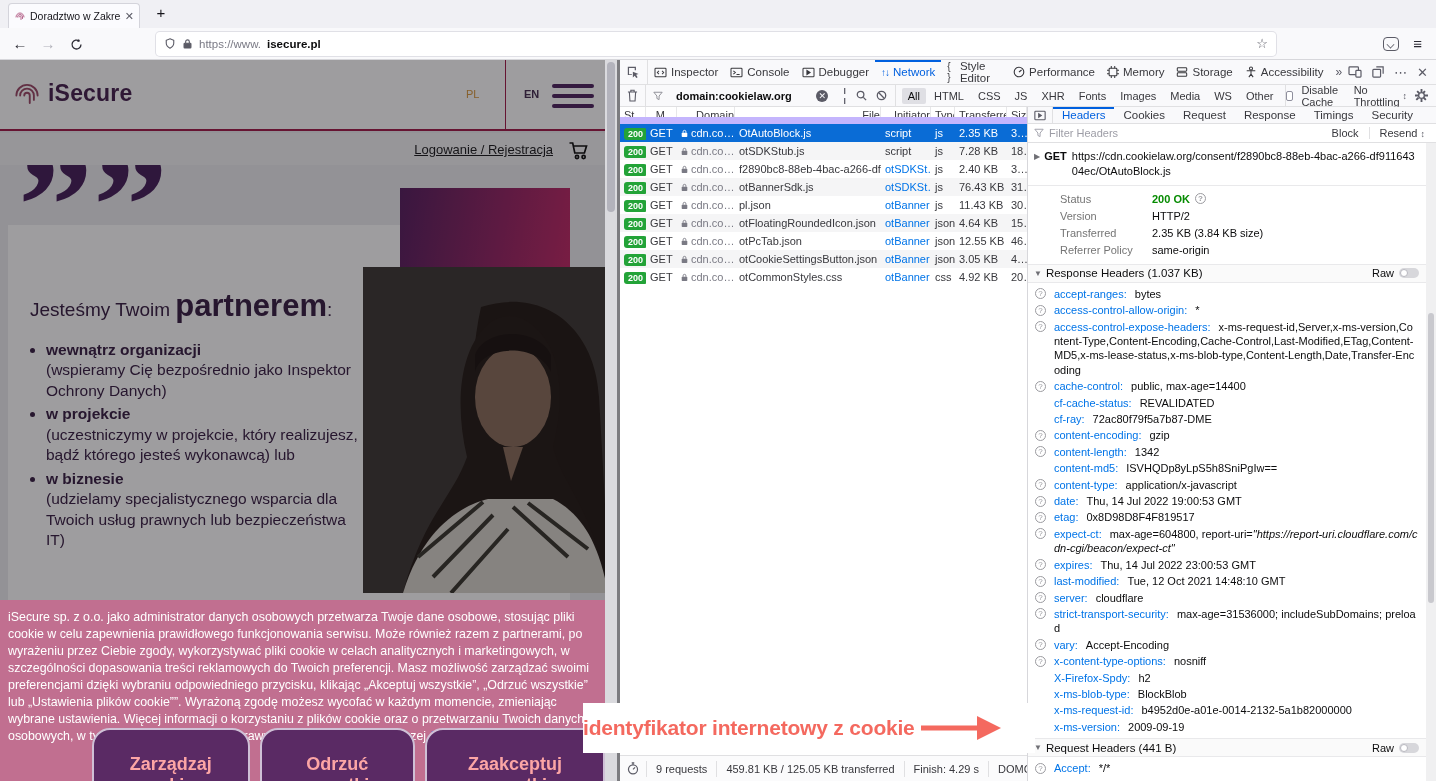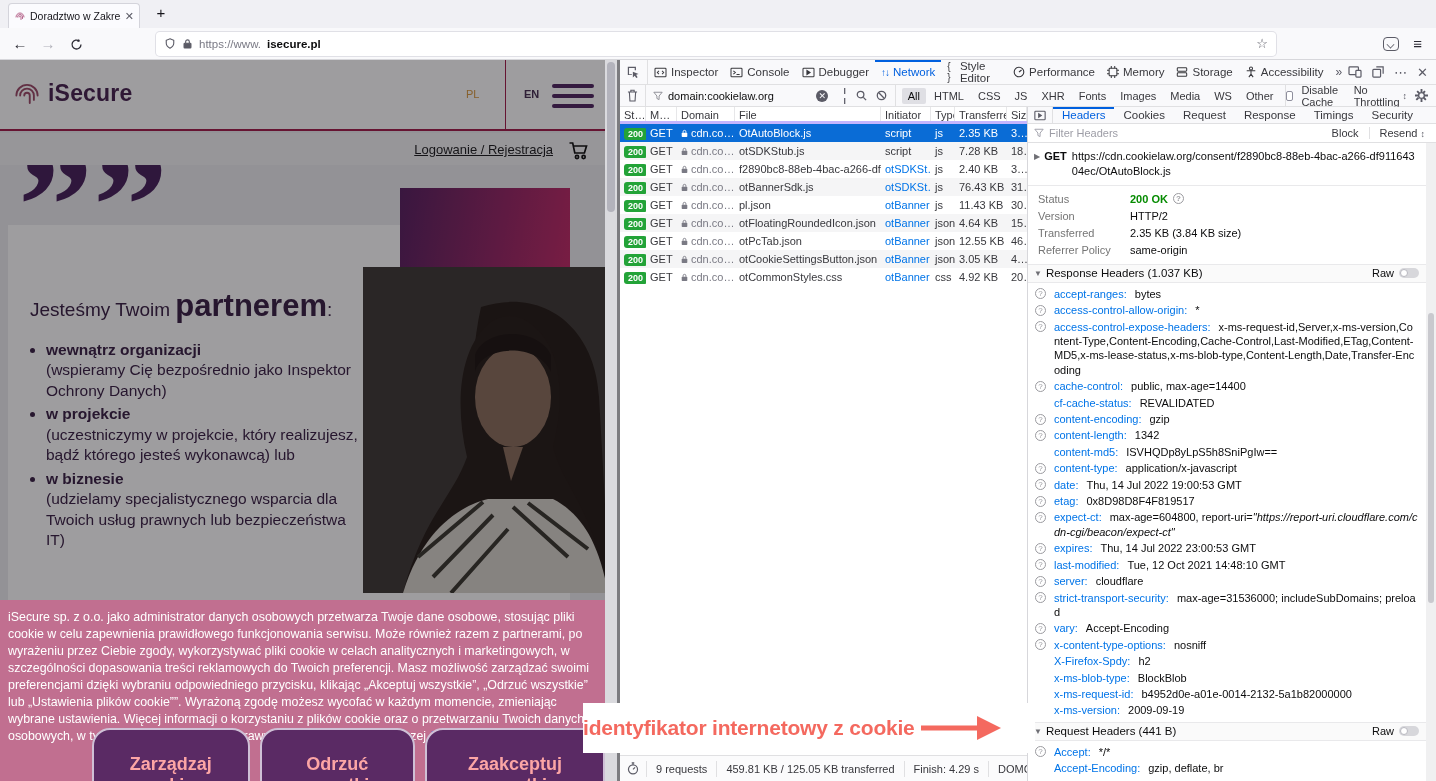--- a/index.html
+++ b/index.html
@@ -62,36 +62,36 @@
   .dt-tab { display:flex; align-items:center; gap:4px; padding:0 6px; font-size:11.5px; color:#38383d; position:relative; }
   .dt-tab.active { color:#0060df; }
   .dt-tab.active::before { content:""; position:absolute; left:0; top:0; right:0; height:2px; background:#0060df; }
   .dt-tab .tabicon { display:flex; align-items:center; }
   .dt-tab .glyphicon { font-size:10px; letter-spacing:-1px; }
   .dt-more { display:flex; align-items:center; padding:0 6px; color:#5b5b66; font-size:12px; }
   .dt-toolbar-right { margin-left:auto; display:flex; align-items:center; gap:10px; padding-right:8px; color:#5b5b66; }
   .dt-toolbar-right .tbtn { font-size:13px; }
   #dt-netbar { position:absolute; left:0; top:25px; width:816px; height:22px; background:#f9f9fb; border-bottom:1px solid #e0e0e2; display:flex; align-items:center; }
   .nb-trash { padding:0 7px; border-right:1px solid #e0e0e2; height:100%; display:flex; align-items:center; }
-  .nb-filter { display:flex; align-items:center; gap:5px; padding:0 7px; width:248px; }
+  .nb-filter { display:flex; align-items:center; gap:13px; padding:0 7px; width:248px;font-weight:bold; }
   .nb-filter .fv { color:#0c0c0d; font-size:11px; }
   .nb-clear { margin-left:auto; width:12px; height:12px; border-radius:50%; background:#5b5b66; color:#f9f9fb; font-size:9px; line-height:12px; text-align:center; }
   .nb-icons { display:flex; align-items:center; gap:9px; padding:0 8px; border-right:1px solid #e0e0e2; height:100%; }
   .nb-pause { font-size:8.5px; font-weight:bold; color:#5b5b66; letter-spacing:1px; }
   .nb-types { display:flex; align-items:center; gap:2px; padding:0 6px; }
   .nb-type { padding:2px 6px; border-radius:2px; color:#38383d; }
   .nb-type.active { background:#dfdfe4; color:#0c0c0d; }
   .nb-right { margin-left:auto; display:flex; align-items:center; gap:8px; padding-right:8px; border-left:1px solid #e0e0e2; height:100%; }
   .nb-check { width:10px; height:10px; border:1px solid #8f8f9d; border-radius:2px; background:#fff; }
   .nb-throttle { display:flex; align-items:center; gap:3px; }
   .updown { font-size:9px; color:#5b5b66; }
 
   
   #req-pane { position:absolute; left:0; top:47px; width:407px; height:648px; overflow:hidden; background:#fff; }
-  .req-header { display:flex; height:17px; border-bottom:3px solid #c4b5fd; }
+  .req-header { display:flex; height:17px; border-bottom:7px solid #c4b5fd;text-align:right; }
   .req-header .hc { font-size:11px; color:#38383d; padding:2px 0 0 4px; border-right:1px solid #e7e7e9; overflow:hidden; white-space:nowrap; }
   .rc1{width:26px}.rc2{width:31px}.rc3{width:58px}.rc4{width:146px}.rc5{width:50px}.rc6{width:24px}.rc7{width:52px}.rc8{width:20px}
   .req-row { display:flex; height:18px; align-items:center; }
   .req-row:nth-child(even) { background:#f5f5f6; }
   .req-row.selected { background:#0a6cd6; color:#fff; }
   .req-row .cell { padding-left:4px; white-space:nowrap; overflow:hidden; font-size:11px; }
   .status-badge { display:inline-block; background:#23a338; color:#fff; font-size:9px; font-weight:bold; border-radius:3px; padding:1px 4px; line-height:10px; }
   .dom-cell { display:flex; align-items:center; gap:3px; }
   .init-link { color:#0074e8; }
   #req-footer { position:absolute; left:0; top:695px; width:407px; height:26px; border-top:1px solid #e0e0e2; background:#fbfbfc; display:flex; align-items:center; overflow:hidden; }
@@ -111,21 +111,21 @@
   .hf-action { font-size:11px; color:#38383d; padding:0 5px; }
   .hf-sep { width:1px; height:12px; background:#e0e0e2; }
   #detail-scroll { position:relative; width:399px; }
   #detail-vscroll { position:absolute; right:0; top:36px; width:10px; height:638px; background:#f0f0f1; }
   #detail-vscroll .thumb { position:absolute; left:2px; top:170px; width:6px; height:290px; background:#c9c9ce; border-radius:3px; }
   .req-line { display:flex; padding:6px 8px 5px 6px; border-bottom:1px solid #e9e9eb; line-height:1.4; }
   .req-line .tri { color:#6f6f75; font-size:8px; margin:2px 4px 0 0; }
   .req-line .method { font-weight:bold; color:#0c0c0d; margin-right:5px; }
   .req-line .url { color:#0c0c0d; word-break:break-all; width:352px; }
   .summary { padding:7px 8px 8px 10px; border-bottom:1px solid #e9e9eb; }
-  .sum-row { display:flex; margin-bottom:5px; }
+  .sum-row { display:flex; margin-bottom:5px;margin-left:22px; }
   .sum-row:last-child { margin-bottom:0; }
   .sum-label { width:92px; color:#757575; }
   .sum-value { color:#0c0c0d; }
   .sum-value.green { color:#058b00; font-weight:bold; display:flex; align-items:center; gap:5px; }
   .qicon { display:inline-block; width:11px; height:11px; border:1px solid #9b9ba0; border-radius:50%; color:#9b9ba0; font-size:8px; line-height:10px; text-align:center; flex:none; }
   .section-head { display:flex; align-items:center; height:18px; background:#fafafa; border-bottom:1px solid #e9e9eb; padding:0 8px 0 6px; }
   .section-head .tri { font-size:8px; color:#6f6f75; margin-right:4px; }
   .section-head .stitle { font-size:11.5px; color:#0c0c0d; }
   .section-head .raw { margin-left:auto; display:flex; align-items:center; gap:5px; color:#0c0c0d; }
   .toggle { width:20px; height:10px; background:#d7d7db; border-radius:5px; position:relative; }
@@ -681,20 +681,24 @@
   </div>
           <div class="hdr-row">
     <span class="qicon">?</span>
     <span class="hdr-name">cache-control:</span><span class="hdr-val">public, max-age=14400</span>
   </div>
           <div class="hdr-row">
     
     <span class="hdr-name">cf-cache-status:</span><span class="hdr-val">REVALIDATED</span>
   </div>
           <div class="hdr-row">
+    
+    <span class="hdr-name">cf-ray:</span><span class="hdr-val">72ac80f79f5a7b87-DME</span>
+  </div>
+          <div class="hdr-row">
     <span class="qicon">?</span>
     <span class="hdr-name">content-encoding:</span><span class="hdr-val">gzip</span>
   </div>
           <div class="hdr-row">
     <span class="qicon">?</span>
     <span class="hdr-name">content-length:</span><span class="hdr-val">1342</span>
   </div>
           <div class="hdr-row">
     
     <span class="hdr-name">content-md5:</span><span class="hdr-val">ISVHQDp8yLpS5h8SniPgIw==</span>

